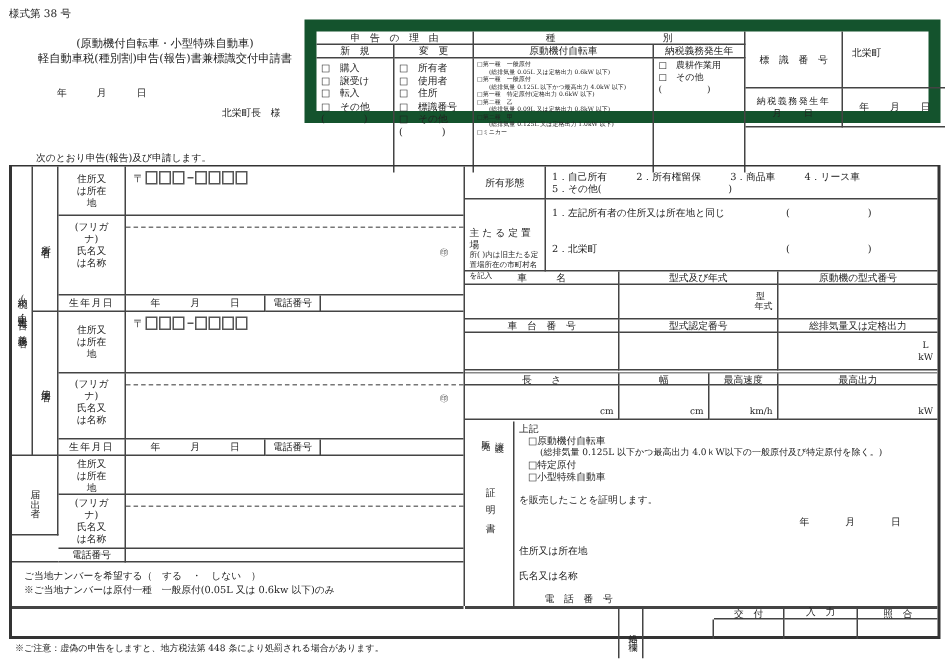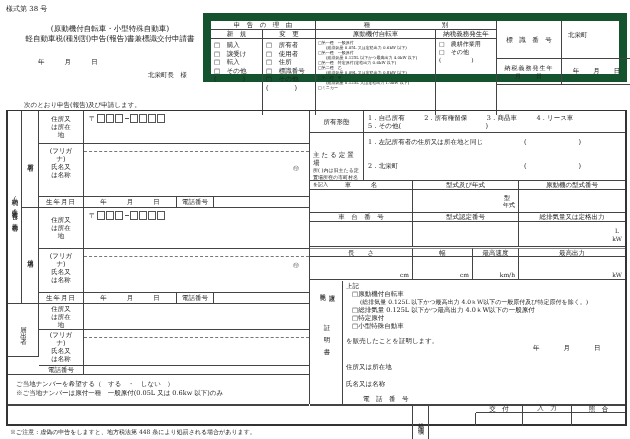--- a/index.html
+++ b/index.html
@@ -220,21 +220,20 @@
 
 <div class="abs br" style="left:310px;top:281px;width:33px;height:123px;font-size:6.5px;">
   <div class="abs vtext" style="left:8px;top:8px;font-size:6px;">販売</div>
   <div class="abs vtext" style="left:17px;top:8px;font-size:6px;">譲渡</div>
   <div class="abs vtext" style="left:12px;top:38px;letter-spacing:12px;">証明書</div>
 </div>
 <div class="abs" style="left:343px;top:281px;width:282px;height:123px;font-size:6.5px;line-height:8px;padding:1px 3px;">
   <div>上記</div>
   <div style="padding-left:6px;">□原動機付自転車</div>
   <div style="padding-left:14px;font-size:6px;">(総排気量 0.125L 以下かつ最高出力 4.0ｋW以下の一般原付及び特定原付を除く。)</div>
-  <div style="padding-left:6px;">□総排気量 0.125L 以下かつ最高出力 4.0ｋW以下の一般原付</div>
   <div style="padding-left:6px;">□特定原付</div>
   <div style="padding-left:6px;">□小型特殊自動車</div>
   <div style="margin-top:7px;">を販売したことを証明します。</div>
   <div class="abs" style="left:190px;top:63px;display:flex;gap:24px;">
     <span>年</span>
       <span>月</span>
       <span>日</span>
   </div>
   <div class="abs" style="left:3px;top:82px;">住所又は所在地</div>
   <div class="abs" style="left:3px;top:99px;">氏名又は名称</div>

